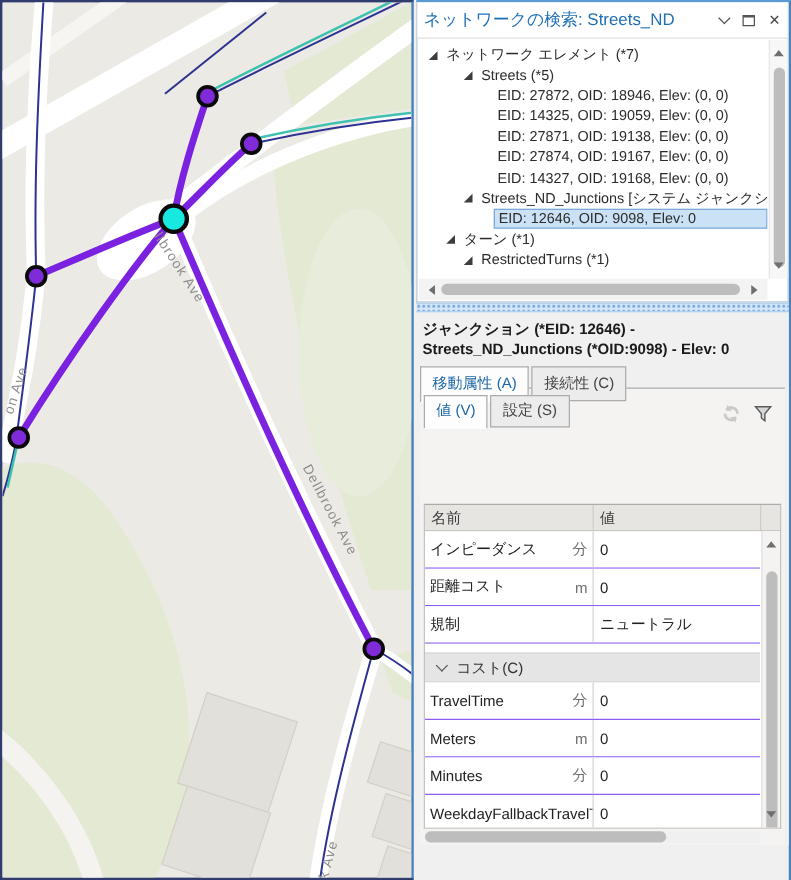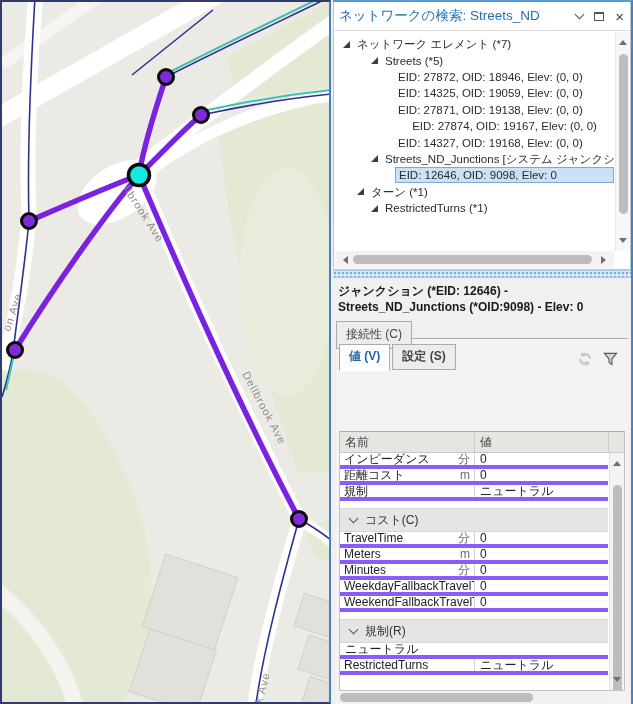--- a/index.html
+++ b/index.html
@@ -11,21 +11,21 @@
   .map-pane { position:absolute; left:0; top:0; width:331px; height:704px;
     border:2px solid #303c6e; border-right:2px solid #4a7fbe; background:#eceae5; }
   .map-pane svg { display:block; }
   .map-label { fill:#8d8d8d; font-size:11px; letter-spacing:1px; font-family:"Liberation Sans",sans-serif; }
 
   
   .right-panel { position:absolute; left:333px; top:0; width:300px; height:704px;
     border-top:2px solid #5b9bd5; border-right:2px solid #4a82be; background:#f0f0f0; }
 
   
-  .search-pane { position:relative; height:268px; background:#fff; border:1px solid #b8c7d6; border-top:none; }
+  .search-pane { position:relative; height:240px; background:#fff; border:1px solid #b8c7d6; border-top:none; }
   .pane-titlebar { height:29px; display:flex; align-items:center; padding:0 6px 0 5px;
     background:#fff; border-bottom:1px solid #e2e0de; }
   .pane-title { color:#1f6fb5; font-size:13.5px; white-space:nowrap; overflow:hidden; flex:1; }
   .titlebar-icons { display:flex; align-items:center; gap:11px; color:#555; }
   .chev { display:inline-block; width:7px; height:7px; border-right:1.6px solid #555; border-bottom:1.6px solid #555; transform:rotate(45deg); margin-top:-3px; }
   .maxbox { display:inline-block; width:10px; height:9px; border:1px solid #555; border-top:2.5px solid #555; }
   .closex { font-size:15px; line-height:1; color:#444; }
 
   .tree { position:absolute; left:1px; right:16px; top:30px; bottom:18px; overflow:hidden; padding-top:4px; background:#fff; }
   .trow { display:flex; align-items:center; height:16.4px; font-size:11.5px; color:#2b2b2b; white-space:nowrap; }
@@ -48,32 +48,32 @@
     background-size:4px 4px; border-top:1px solid #aacbe8; border-bottom:1px solid #aacbe8; }
 
   
   .attr-pane { position:relative; height:426px; background:#f0f0f0; }
   .attr-header { font-size:12px; font-weight:bold; color:#1a1a1a; padding:6px 8px 3px 5px; line-height:1.3; }
   .tabstrip { display:flex; margin:3px 0 0 3px; position:relative; z-index:2; }
   .tab { font-size:12px; padding:4px 9px 5px; border:1px solid #acacac; background:#eceache; color:#444; margin-right:2px; background:#ececec; }
   .tab.active { background:#fdfdfd; border-bottom:1px solid #fdfdfd; color:#1b66a8; margin-bottom:-1px; }
   .tab-content { position:absolute; left:3px; right:3px; top:60px; bottom:0; border-top:1px solid #acacac; background:#f4f3f2; }
   .subtabstrip { display:flex; align-items:flex-end; margin:5px 0 0 3px; position:relative; z-index:2; }
-  .subtab { font-size:12px; padding:3px 9px 4px; border:1px solid #acacac; background:#ececec; color:#444; margin-right:2px;font-weight:bold; }
+  .subtab { font-size:12px; padding:3px 9px 4px; border:1px solid #acacac; background:#ececec; color:#444; margin-right:2px; }
   .subtab.active { background:#fdfdfd; border-bottom:1px solid #fdfdfd; color:#1b66a8; margin-bottom:-1px; }
   .subtab-icons { margin-left:auto; display:flex; gap:10px; align-items:center; padding-right:10px; padding-bottom:3px; }
 
   .table-area { position:absolute; left:3px; right:3px; top:92px; bottom:13px;
     background:#fff; border:1px solid #c5c3c0; border-top:1px solid #acacac; overflow:hidden; }
   .tbl-header { display:flex; height:21px; background:#e7e5e2; border-bottom:1px solid #c9c7c4; font-size:12px; color:#3c3c3c; align-items:center; }
   .th-name { width:135px; padding-left:5px; border-right:1px solid #cfcdca; height:100%; display:flex; align-items:center; }
   .th-value { flex:1; padding-left:5px; height:100%; display:flex; align-items:center; border-right:1px solid #cfcdca; }
   .th-sb { width:15px; height:100%; }
   .tbl-body { position:absolute; left:0; right:16px; top:21px; bottom:0; overflow:hidden; }
-  .trow2 { display:flex; height:16px; border-bottom:4px solid #8b5cf6; font-size:12px; color:#222; align-items:center; background:#fff; }
+  .trow2 { display:flex; height:30px; border-bottom:1px solid #8b5cf6; font-size:12px; color:#222; align-items:center; background:#fff; }
   .td-name { width:135px; padding-left:4px; display:flex; align-items:center; border-right:1px solid #d5d3d0; height:100%; overflow:hidden; white-space:nowrap; }
   .td-unit { margin-left:auto; color:#6d6d6d; padding-right:4px; flex:none; }
   .td-value { flex:1; padding-left:5px; overflow:hidden; white-space:nowrap; }
   .sec-gap { height:7px; background:#fff; }
   .sec-head { display:flex; align-items:center; height:24px; background:#e5e5e5; border-top:1px solid #d8d6d3; border-bottom:1px solid #d8d6d3; font-size:12px; color:#333; }
   .sec-chev { width:7px; height:7px; border-right:1.7px solid #555; border-bottom:1.7px solid #555; transform:rotate(45deg); margin:-3px 8px 0 10px; }
   .tbl-vscroll { position:absolute; right:0; top:21px; bottom:0; width:15px; background:#f4f3f1; border-left:1px solid #e3e1df; }
   .attr-hscroll { position:absolute; left:4px; right:20px; bottom:2px; height:9px; background:#f0f0f0; }
   .attr-hscroll .hthumb { left:0; width:72%; top:0; }
 </style>
@@ -178,21 +178,21 @@
           </div>
           <div class="trow" style="padding-left: 60px;">
             <span class="tlabel">EID: 27872, OID: 18946, Elev: (0, 0)</span>
           </div>
           <div class="trow" style="padding-left: 60px;">
             <span class="tlabel">EID: 14325, OID: 19059, Elev: (0, 0)</span>
           </div>
           <div class="trow" style="padding-left: 60px;">
             <span class="tlabel">EID: 27871, OID: 19138, Elev: (0, 0)</span>
           </div>
-          <div class="trow" style="padding-left: 60px; justify-content: center;">
+          <div class="trow" style="padding-left: 60px;">
             <span class="tlabel">EID: 27874, OID: 19167, Elev: (0, 0)</span>
           </div>
           <div class="trow" style="padding-left: 60px;">
             <span class="tlabel">EID: 14327, OID: 19168, Elev: (0, 0)</span>
           </div>
           <div class="trow" style="padding-left: 36px;">
             <span class="exp"></span>
             <span class="tlabel">Streets_ND_Junctions [システム ジャンクション] (*1)</span>
           </div>
           <div class="trow" style="padding-left: 60px;">
@@ -217,20 +217,21 @@
         <div class="hthumb" style="left:18px; right:22px; top:4px;"></div>
         <div class="sb-arrow sb-right"></div>
       </div>
     </div>
 
     <div class="splitter"></div>
 
     <div class="attr-pane">
       <div class="attr-header">ジャンクション (*EID: 12646) - Streets_ND_Junctions (*OID:9098) - Elev: 0</div>
       <div class="tabstrip" id="tabs">
+          <div class="tab active">移動属性 (A)</div>
           <div class="tab">接続性 (C)</div>
         </div>
       <div class="tab-content">
         <div class="subtabstrip">
           <span id="subtabs" style="display:flex;">
               <div class="subtab active">値 (V)</div>
               <div class="subtab">設定 (S)</div>
             </span>
           <span class="subtab-icons">
             <svg viewBox="0 0 16 16" width="16" height="16">

